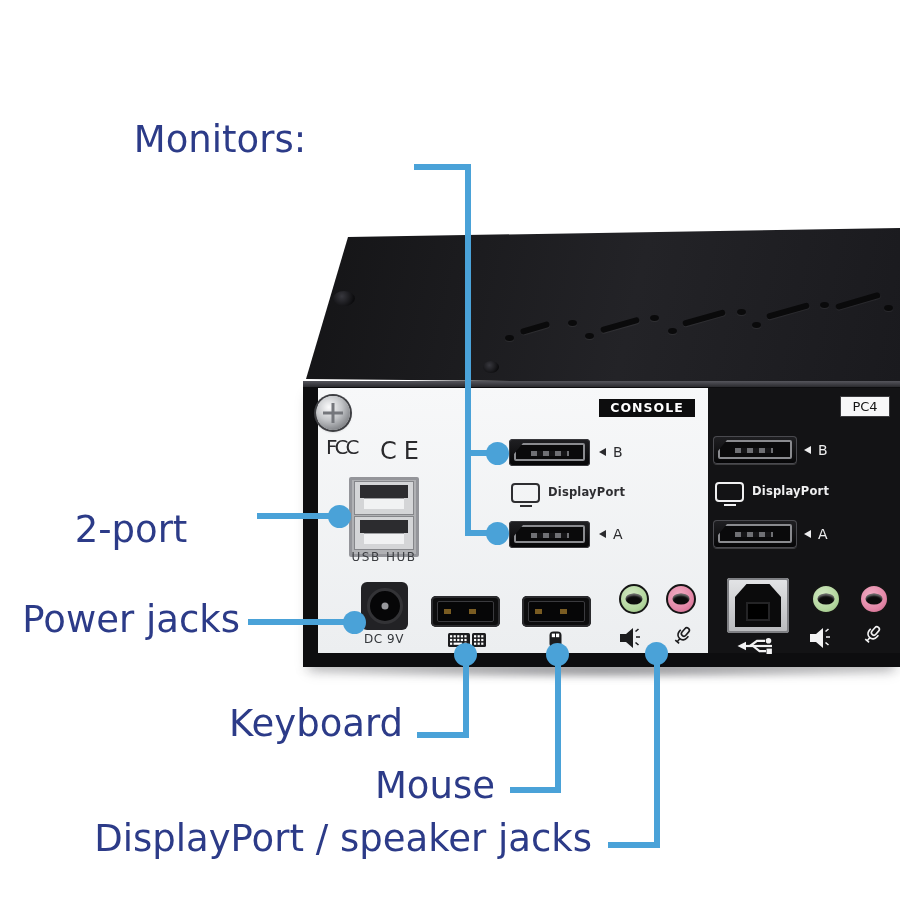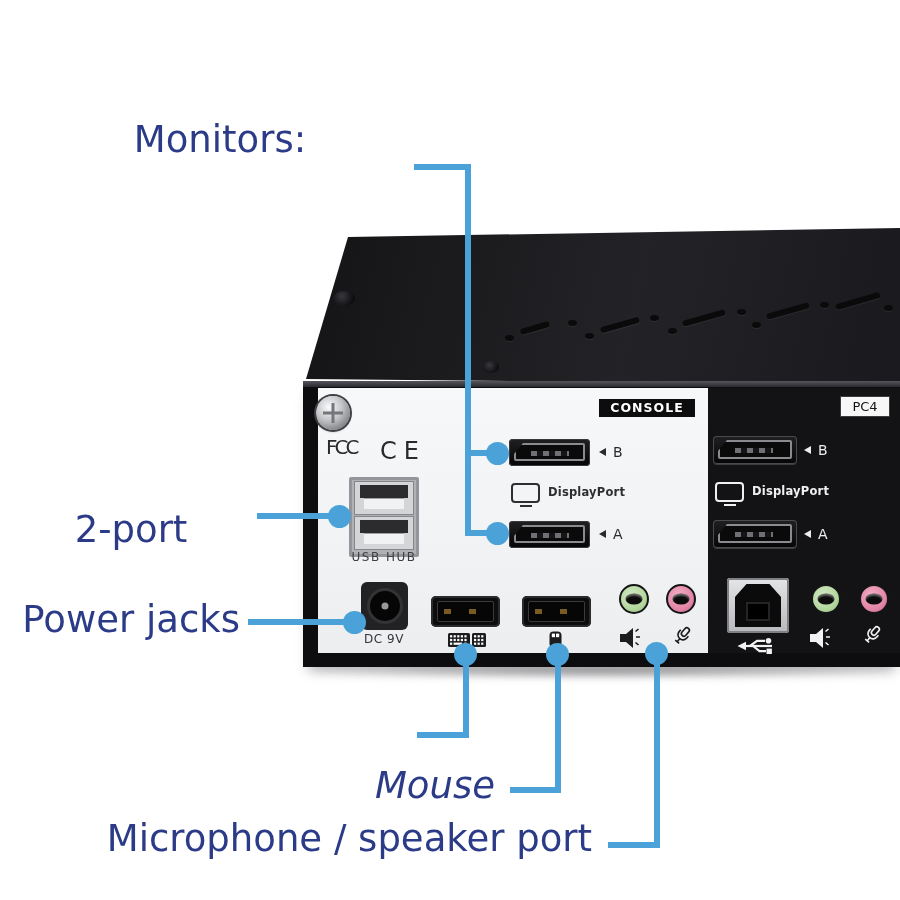--- a/index.html
+++ b/index.html
@@ -137,24 +137,25 @@
   <div class="lbl center" style="left:0;top:113px;width:440px;line-height:53px;text-align:center;">
     <div>Monitors:</div>
   </div>
 
   <div class="lbl center" style="left:0;top:471px;width:262px;line-height:45px;margin-top:36px;">
     <div>2-port</div>
   </div>
 
   <div class="lbl right" style="left:0;top:601px;width:240px;">Power jacks</div>
 
-
-  <div class="lbl right" style="left:0;top:767px;width:495px;font-style:italic;">Mouse</div>
-
-  <div class="lbl right" style="left:0;top:820px;width:592px;">Microphone / speaker port</div>
+  <div class="lbl right" style="left:0;top:705px;width:403px;">Keyboard</div>
+
+  <div class="lbl right" style="left:0;top:767px;width:495px;">Mouse</div>
+
+  <div class="lbl right" style="left:0;top:820px;width:592px;">DisplayPort / speaker jacks</div>
 
   <div class="dev-shadow"></div>
 
   <div class="slab">
     <span class="s-screw" style="left:30px;top:63px;width:22px;height:15px;"></span>
     <span class="s-screw" style="left:180px;top:133px;width:16px;height:12px;"></span>
     <span class="v-dot" style="left:202px;top:107px;"></span>
     <span class="v-dash" style="left:217px;top:97px;width:30px;"></span>
     <span class="v-dot" style="left:265px;top:92px;"></span>
     <span class="v-dot" style="left:282px;top:105px;"></span>

